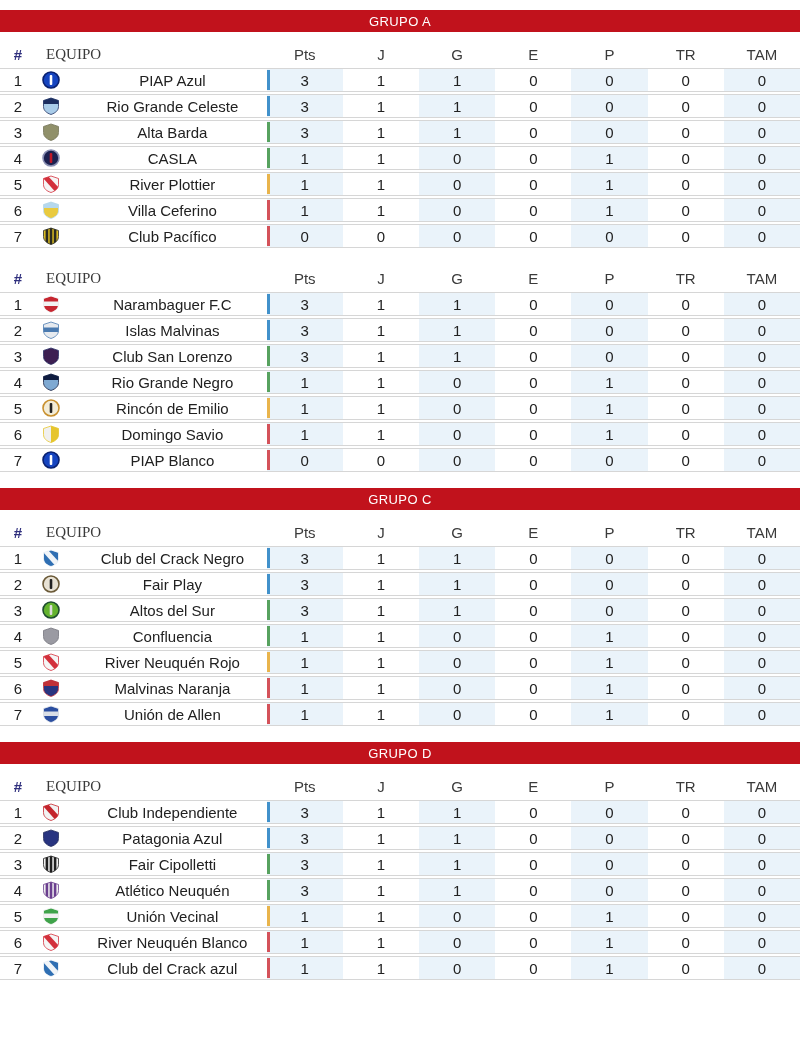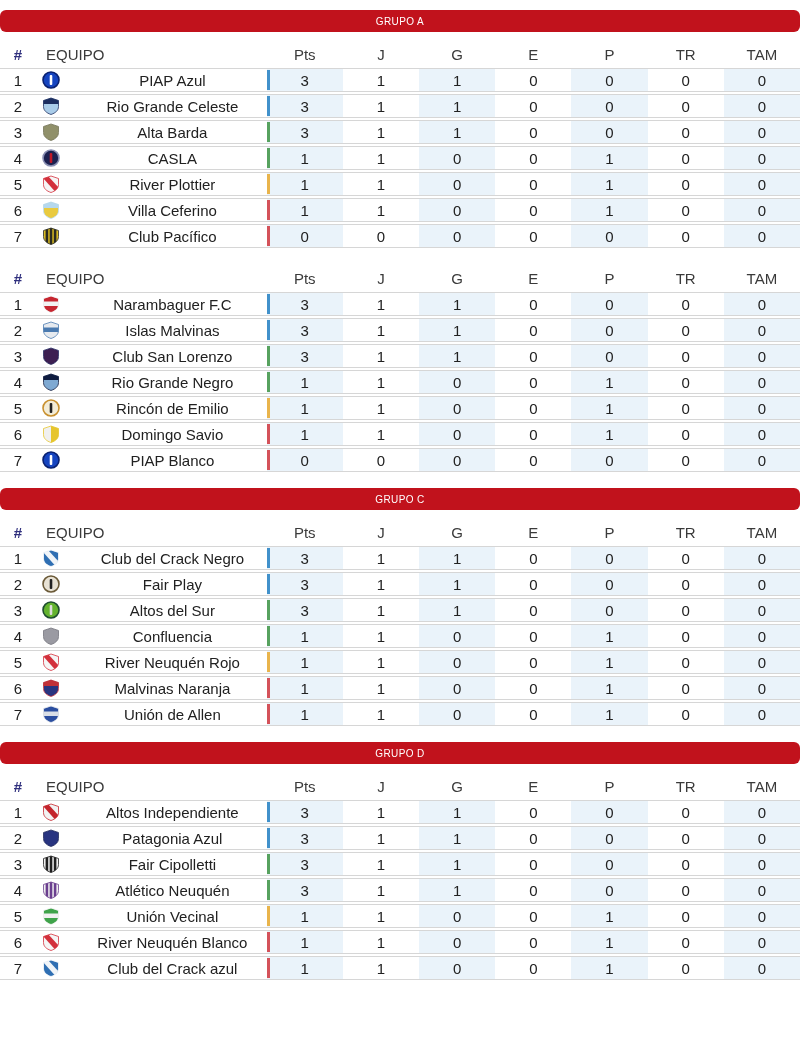--- a/index.html
+++ b/index.html
@@ -6,36 +6,36 @@
   body {
     width:800px; height:1040px; background:#ffffff;
     font-family:"Liberation Sans", sans-serif;
     color:#212121; overflow:hidden;
   }
   .page { padding-top:10px; }
   .group { margin-bottom:14px; }
   .band {
     height:22px; background:#c1121c; color:#ffffff;
     display:flex; align-items:center; justify-content:center;
-    font-size:10px; letter-spacing:.4px; margin-bottom:8px;border-radius:6px;
+    font-size:13px; letter-spacing:.4px; margin-bottom:8px;
   }
   table {
     width:800px; border-collapse:separate; border-spacing:0 2px;
     table-layout:fixed; font-size:15px;
   }
   col.c-pos   { width:36px; }
   col.c-badge { width:30px; }
   col.c-team  { width:200px; }
   col.c-num   { width:76px; }
   thead th {
     font-weight:normal; color:#3a3a3a; height:24px; padding:0;
     text-align:center; font-size:15px;
   }
   thead th.h-pos  { color:#30307e; font-weight:bold; }
-  thead th.h-team { text-align:left; padding-left:10px; }
+  thead th.h-team { text-align:left; padding-left:10px;font-family:Liberation Serif, serif; }
   tbody td {
     background:#ffffff; height:22px; padding:0; text-align:center;
     border-top:1px solid #d6d6d6; border-bottom:1px solid #d6d6d6;
     vertical-align:middle; color:#212121;
   }
   td.cell-team { text-align:center; padding-left:12px; white-space:nowrap; }
   td.cell-badge { padding:0; }
   td.cell-badge svg { display:block; margin:0 auto; }
   td.alt { background:#eaf3fa; }
   td.cell-pts { position:relative; }
@@ -627,21 +627,21 @@
                 <clipPath id="clip21">
                   <path d="M9 1 L16.5 3.5 V9.5 C16.5 13.5 13.5 16 9 17.5 C4.5 16 1.5 13.5 1.5 9.5 V3.5 Z"></path>
                 </clipPath>
                 <g clip-path="url(#clip21)">
                   <path d="M9 1 L16.5 3.5 V9.5 C16.5 13.5 13.5 16 9 17.5 C4.5 16 1.5 13.5 1.5 9.5 V3.5 Z" fill="#f2f2f2"></path>
                   <path d="M1 3 L6 1 L17 13 L13 16.5 Z" fill="#c4242c"></path>
                 </g>
                 <path d="M9 1 L16.5 3.5 V9.5 C16.5 13.5 13.5 16 9 17.5 C4.5 16 1.5 13.5 1.5 9.5 V3.5 Z" fill="none" stroke="#c4242c" stroke-width="1" opacity="0.8"></path>
               </svg>
             </td>
-            <td class="cell-team">Altos Independiente</td>
+            <td class="cell-team">Club Independiente</td>
             <td class="alt cell-pts">3<span class="qbar" style="background: rgb(65, 145, 203);"></span></td>
             <td class="">1</td>
             <td class="alt">1</td>
             <td class="">0</td>
             <td class="alt">0</td>
             <td class="">0</td>
             <td class="alt">0</td>
           </tr>
           <tr>
             <td>2</td>

